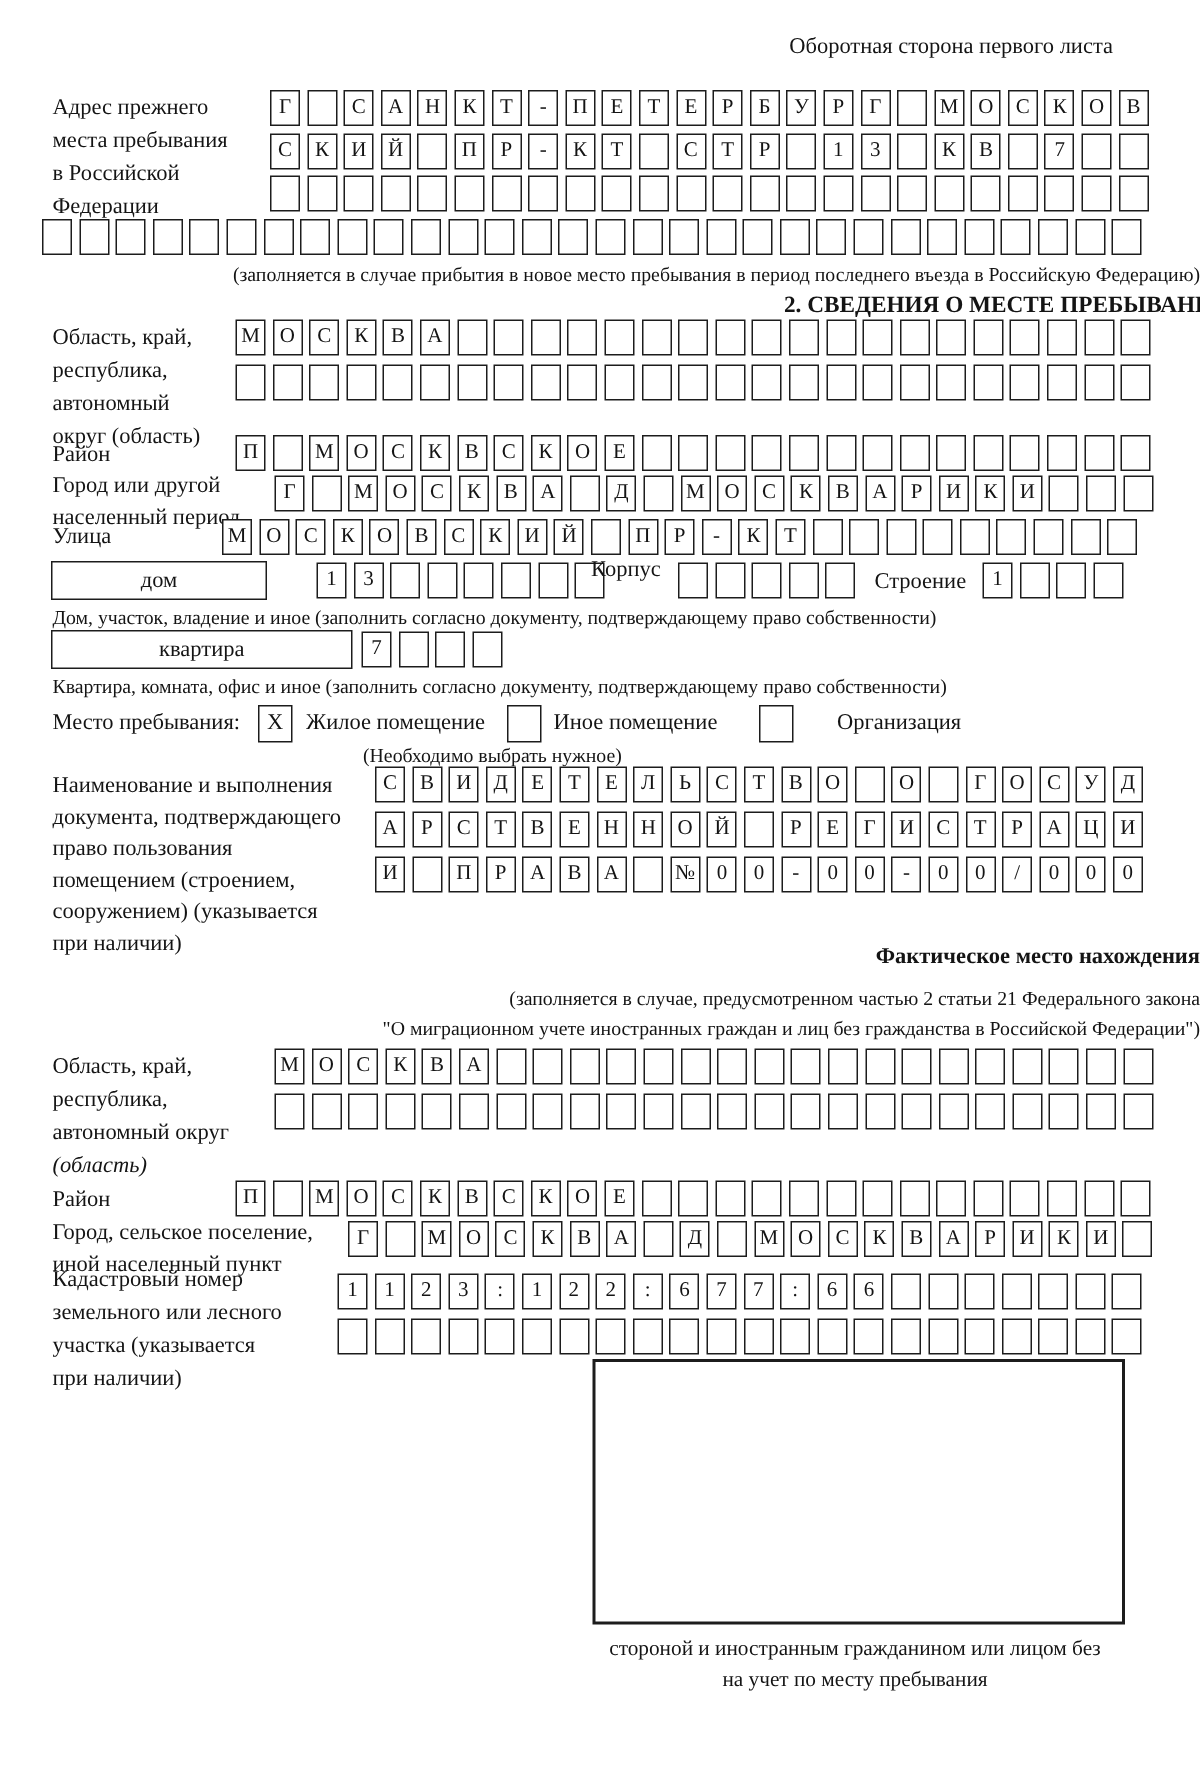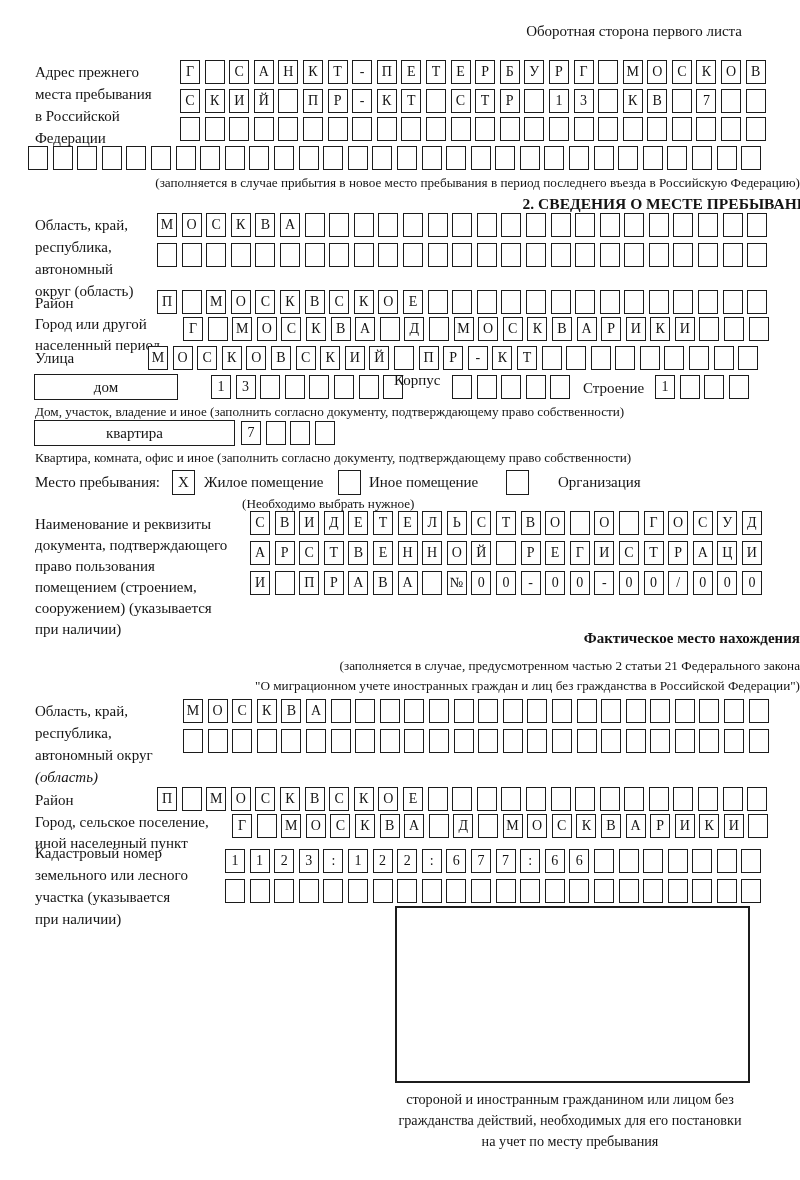--- a/index.html
+++ b/index.html
@@ -342,21 +342,21 @@
 
 <div class="lbl" style="left:35px;top:471px;">Место пребывания:</div>
 <div class="chk" style="left:172px;top:470px;">X</div>
 <div class="lbl" style="left:204px;top:471px;">Жилое помещение</div>
 <div class="chk" style="left:338px;top:470px;"></div>
 <div class="lbl" style="left:369px;top:471px;">Иное помещение</div>
 <div class="chk" style="left:506px;top:470px;"></div>
 <div class="lbl" style="left:558px;top:471px;">Организация</div>
 <div class="note" style="left:242px;top:496px;">(Необходимо выбрать нужное)</div>
 
-<div class="lbl" style="left:35px;top:513px;">Наименование и реквизиты</div>
+<div class="lbl" style="left:35px;top:513px;">Наименование и выполнения</div>
 <div class="lbl" style="left:35px;top:534px;">документа, подтверждающего</div>
 <div class="lbl" style="left:35px;top:555px;">право пользования</div>
 <div class="lbl" style="left:35px;top:576px;">помещением (строением,</div>
 <div class="lbl" style="left:35px;top:597px;">сооружением) (указывается</div>
 <div class="lbl" style="left:35px;top:618px;">при наличии)</div>
 <div class="cellrow" style="left:250px;top:511px;">
     <span class="cell">С</span>
     <span class="cell">В</span>
     <span class="cell">И</span>
     <span class="cell">Д</span>
@@ -591,15 +591,14 @@
     <span class="cell"></span>
     <span class="cell"></span>
     <span class="cell"></span>
     <span class="cell"></span>
     <span class="cell"></span>
   </div>
 
 <div class="stamp-box" style="left:395px;top:906px;width:355px;height:177px;"></div>
 <div class="caption" style="left:340px;top:1089px;width:460px;">
   <div>стороной и иностранным гражданином или лицом без</div>
-  <div>гражданства действий, необходимых для его постановки</div>
   <div>на учет по месту пребывания</div>
 </div>
 
 </body></html>

